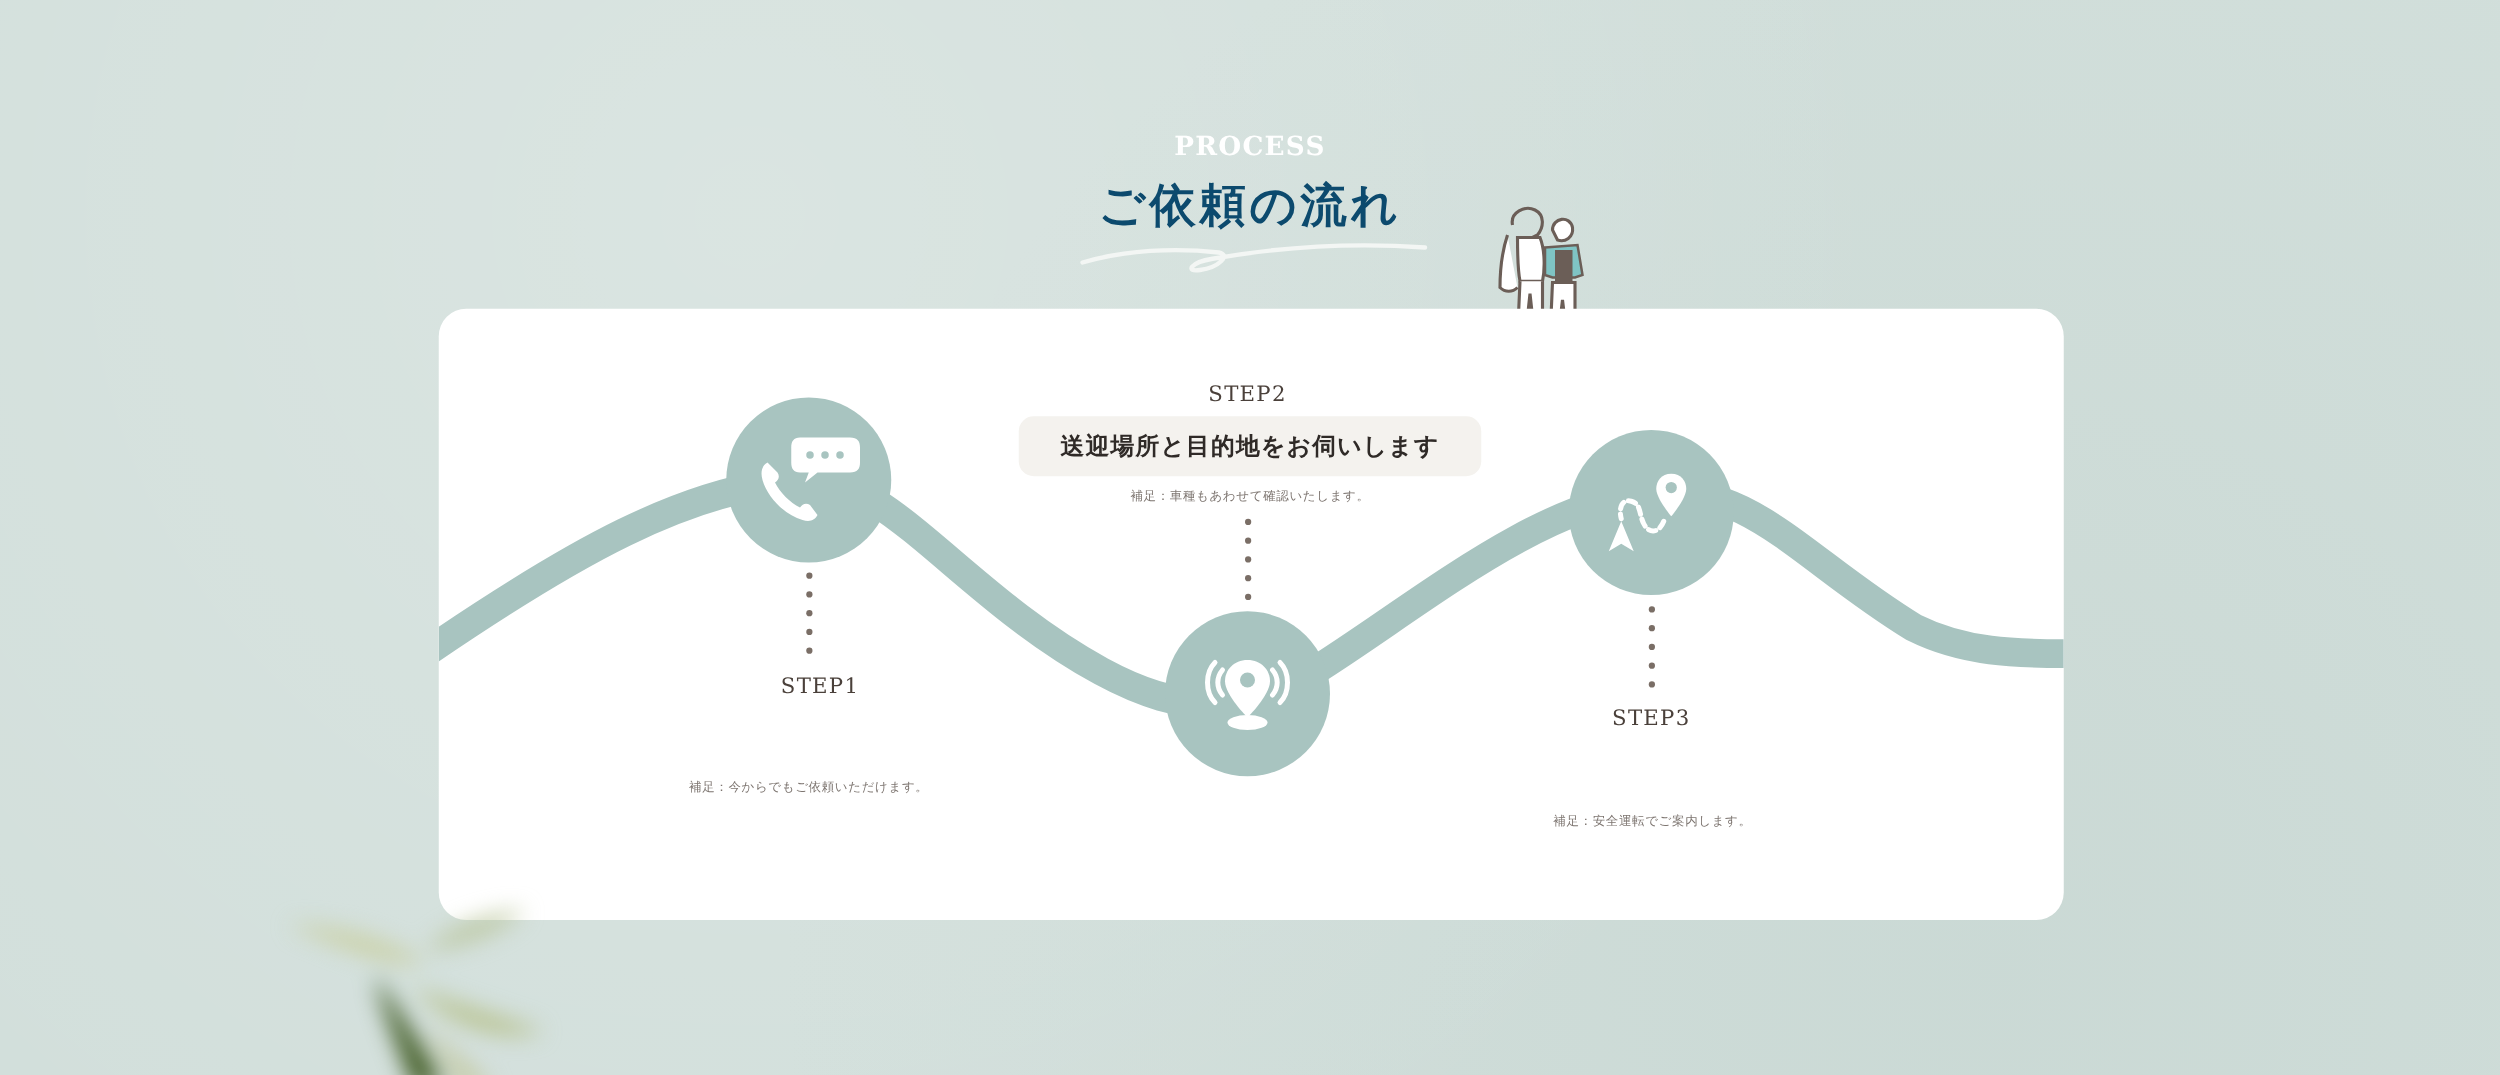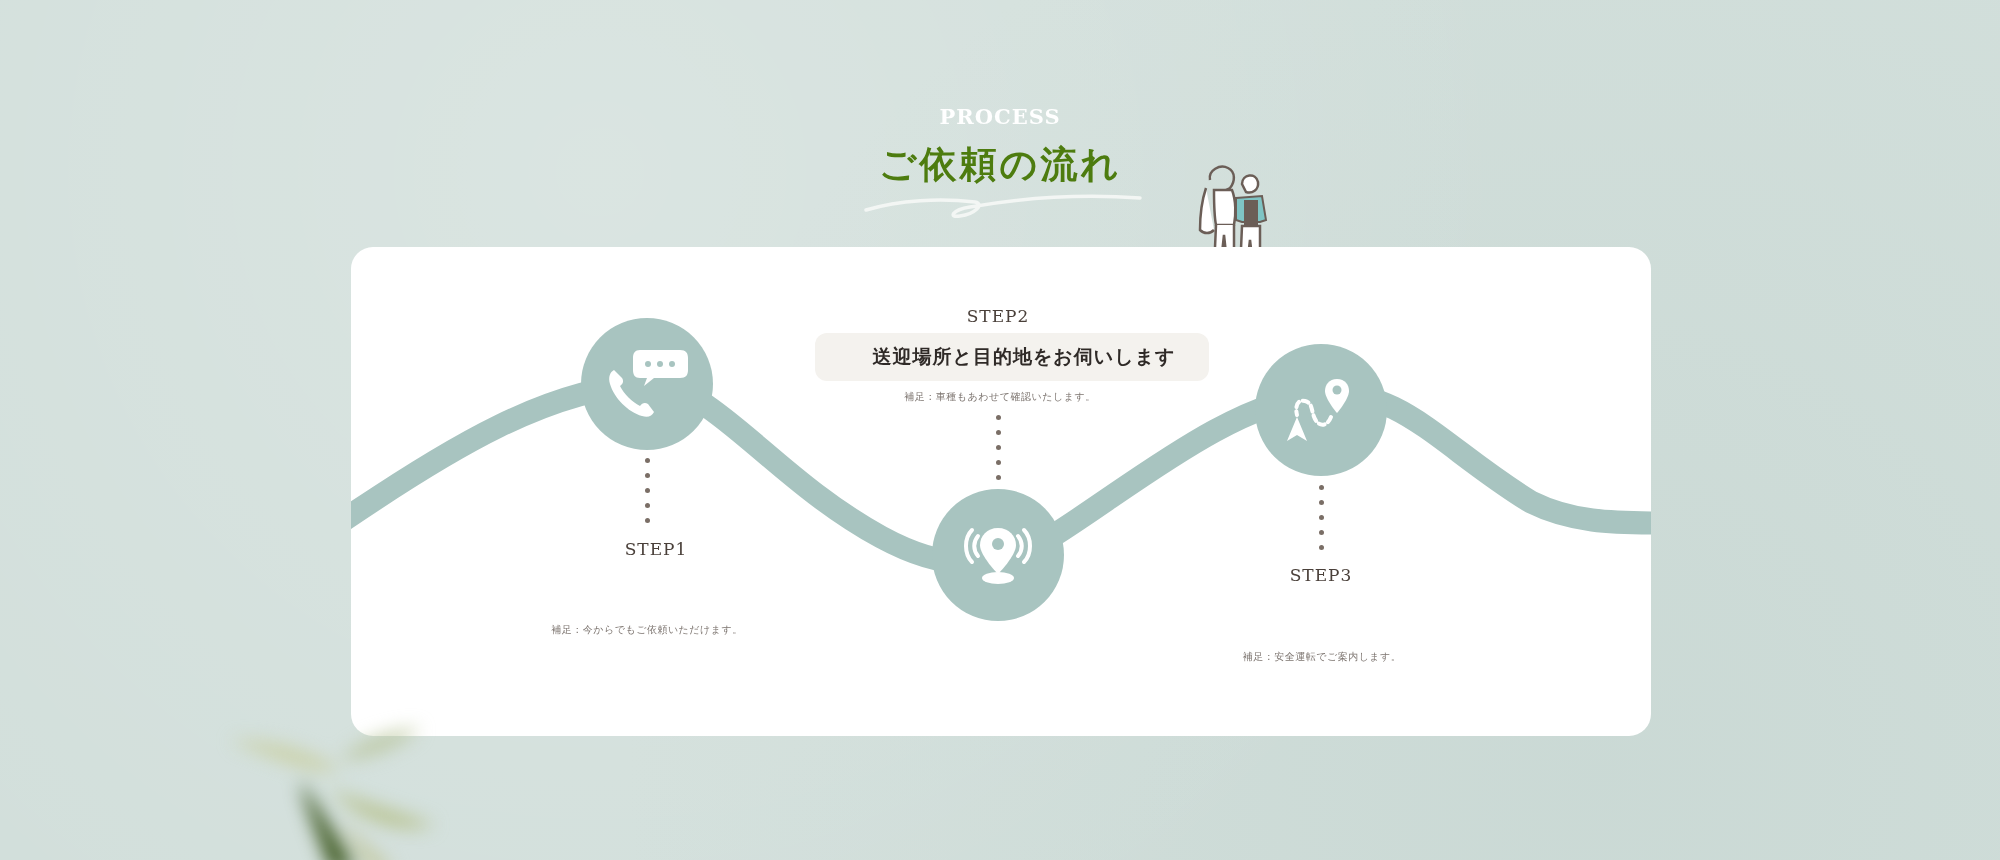--- a/index.html
+++ b/index.html
@@ -15,21 +15,21 @@
       radial-gradient(circle at 80% 90%, rgba(180,200,195,0.25), transparent 55%);
   }
   .eyebrow {
     position:absolute; left:0; width:2000px; top:104px; text-align:center;
     font-family:"DejaVu Serif", serif; font-weight:bold; font-size:21px;
     letter-spacing:1px; color:#ffffff;
   }
   .title {
     position:absolute; left:0; width:2000px; top:140px; text-align:center;
     font-family:"DejaVu Sans", sans-serif; font-weight:bold; font-size:37px;
-    letter-spacing:3px; color:#4d7c0f;
+    letter-spacing:3px; color:#0c4a6e;
   }
   .swoosh { position:absolute; left:860px; top:180px; }
   .people { position:absolute; left:1180px; top:160px; }
   .leaf { position:absolute; left:220px; top:700px; filter:blur(9px); }
 
   .card {
     position:absolute; left:351px; top:247px; width:1300px; height:489px;
     background:#ffffff; border-radius:22px; overflow:hidden;
   }
   .wave { position:absolute; left:0; top:0; }
@@ -43,21 +43,21 @@
     background:#7a6e66; margin-bottom:10px;
   }
   .step-label {
     position:absolute; text-align:center;
     font-family:"DejaVu Serif", serif; font-weight:normal; font-size:17px;
     letter-spacing:1px; color:#4a403a;
   }
   .pill {
     position:absolute; background:#f4f2ee; border-radius:12px;
     display:flex; align-items:center; justify-content:center;
-    font-size:19px; font-weight:bold; color:#2f2a27; letter-spacing:1px;padding-left:24px;
+    font-size:19px; font-weight:bold; color:#2f2a27; letter-spacing:1px;
   }
   .note {
     position:absolute; text-align:center; font-size:10px; color:#7d7570;
     letter-spacing:0.5px;
   }
 </style>
 </head>
 <body>
 
 <div class="bg-noise"></div>

